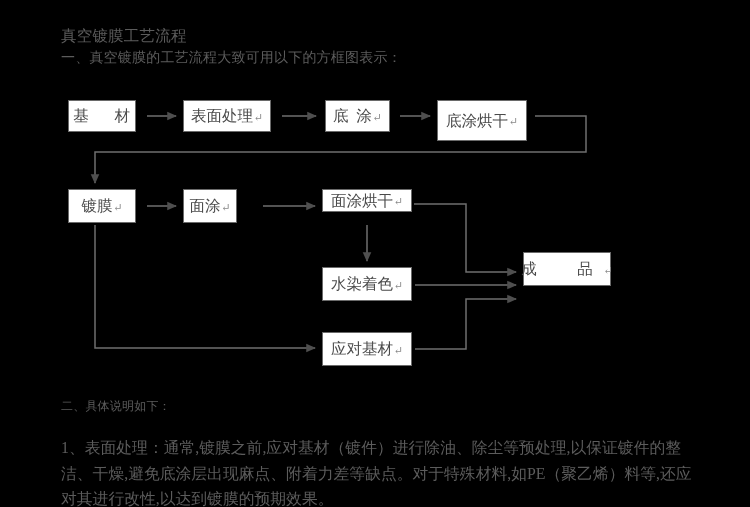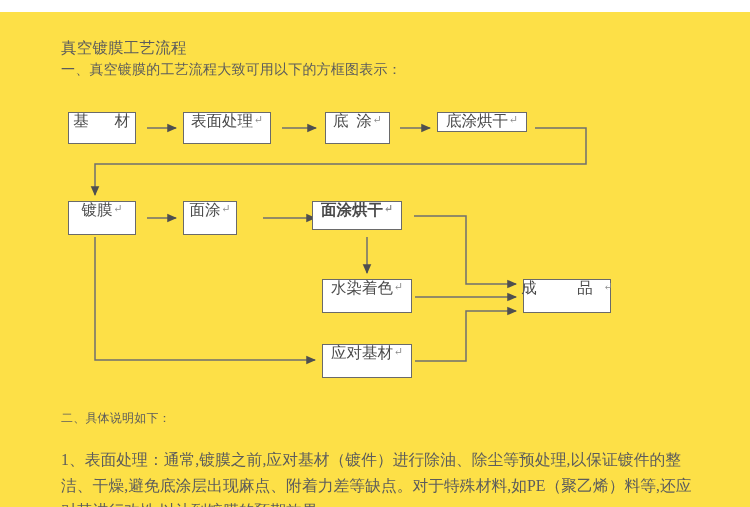--- a/index.html
+++ b/index.html
@@ -12,22 +12,21 @@
     height: 507px;
     position: relative;
     overflow: hidden;
     font-family: "Liberation Serif", "DejaVu Serif", serif;
     color: #595959;
   }
 
   #page {
     position: absolute;
     inset: 0;
-    background: #fde047;
-    margin-top: 12px;
+    background: #000000;
   }
 
   
   .txt {
     position: absolute;
     font-family: "Liberation Serif", "DejaVu Serif", serif;
     color: #5c5c5c;
     white-space: pre;
     letter-spacing: 0.2px;
   }
@@ -75,47 +74,48 @@
     height: 400px;
     overflow: visible;
   }
 
   .node {
     position: absolute;
     box-sizing: border-box;
     border: 1.6px solid #6a6a6a;
     background: #ffffff;
     display: flex;
+    align-items: center;
     justify-content: center;
     color: #4a4a4a;
     font-family: "Liberation Serif", "DejaVu Serif", serif;
     font-size: 15.5px;
     line-height: 1;
     white-space: pre;
   }
   .node .pilcrow {
     font-size: 11px;
     color: #8a8a8a;
     margin-left: 1px;
     transform: translateY(1px);
   }
 
   
   #node-substrate      { left: 68px;  top: 100px; width: 68px;  height: 32px; letter-spacing: 6px; text-indent: 6px; }
   #node-surface-treat  { left: 183px; top: 100px; width: 88px;  height: 32px; }
   #node-primer         { left: 325px; top: 100px; width: 65px;  height: 32px; }
-  #node-primer-dry     { left: 437px; top: 100px; width: 90px;  height: 20px; }
+  #node-primer-dry     { left: 437px; top: 100px; width: 90px;  height: 41px; }
 
   #node-coating        { left: 68px;  top: 189px; width: 68px;  height: 34px; }
   #node-topcoat        { left: 183px; top: 189px; width: 54px;  height: 34px; }
-  #node-topcoat-dry    { left: 312px; top: 189px; width: 90px;  height: 29px; font-weight: bold; }
+  #node-topcoat-dry    { left: 322px; top: 189px; width: 90px;  height: 23px; }
 
   #node-water-dye      { left: 322px; top: 267px; width: 90px;  height: 34px; }
   #node-oil-dye        { left: 322px; top: 332px; width: 90px;  height: 34px; }
-  #node-finished       { left: 523px; top: 267px; width: 88px;  height: 34px; letter-spacing: 5px; text-indent: 5px; }
+  #node-finished       { left: 523px; top: 252px; width: 88px;  height: 34px; letter-spacing: 5px; text-indent: 5px; }
 </style>
 </head>
 <body>
 
 <div id="page">
 
   <div class="txt" id="doc-title">真空镀膜工艺流程</div>
 
   <div class="txt" id="section-one">一、真空镀膜的工艺流程大致可用以下的方框图表示：</div>
 

